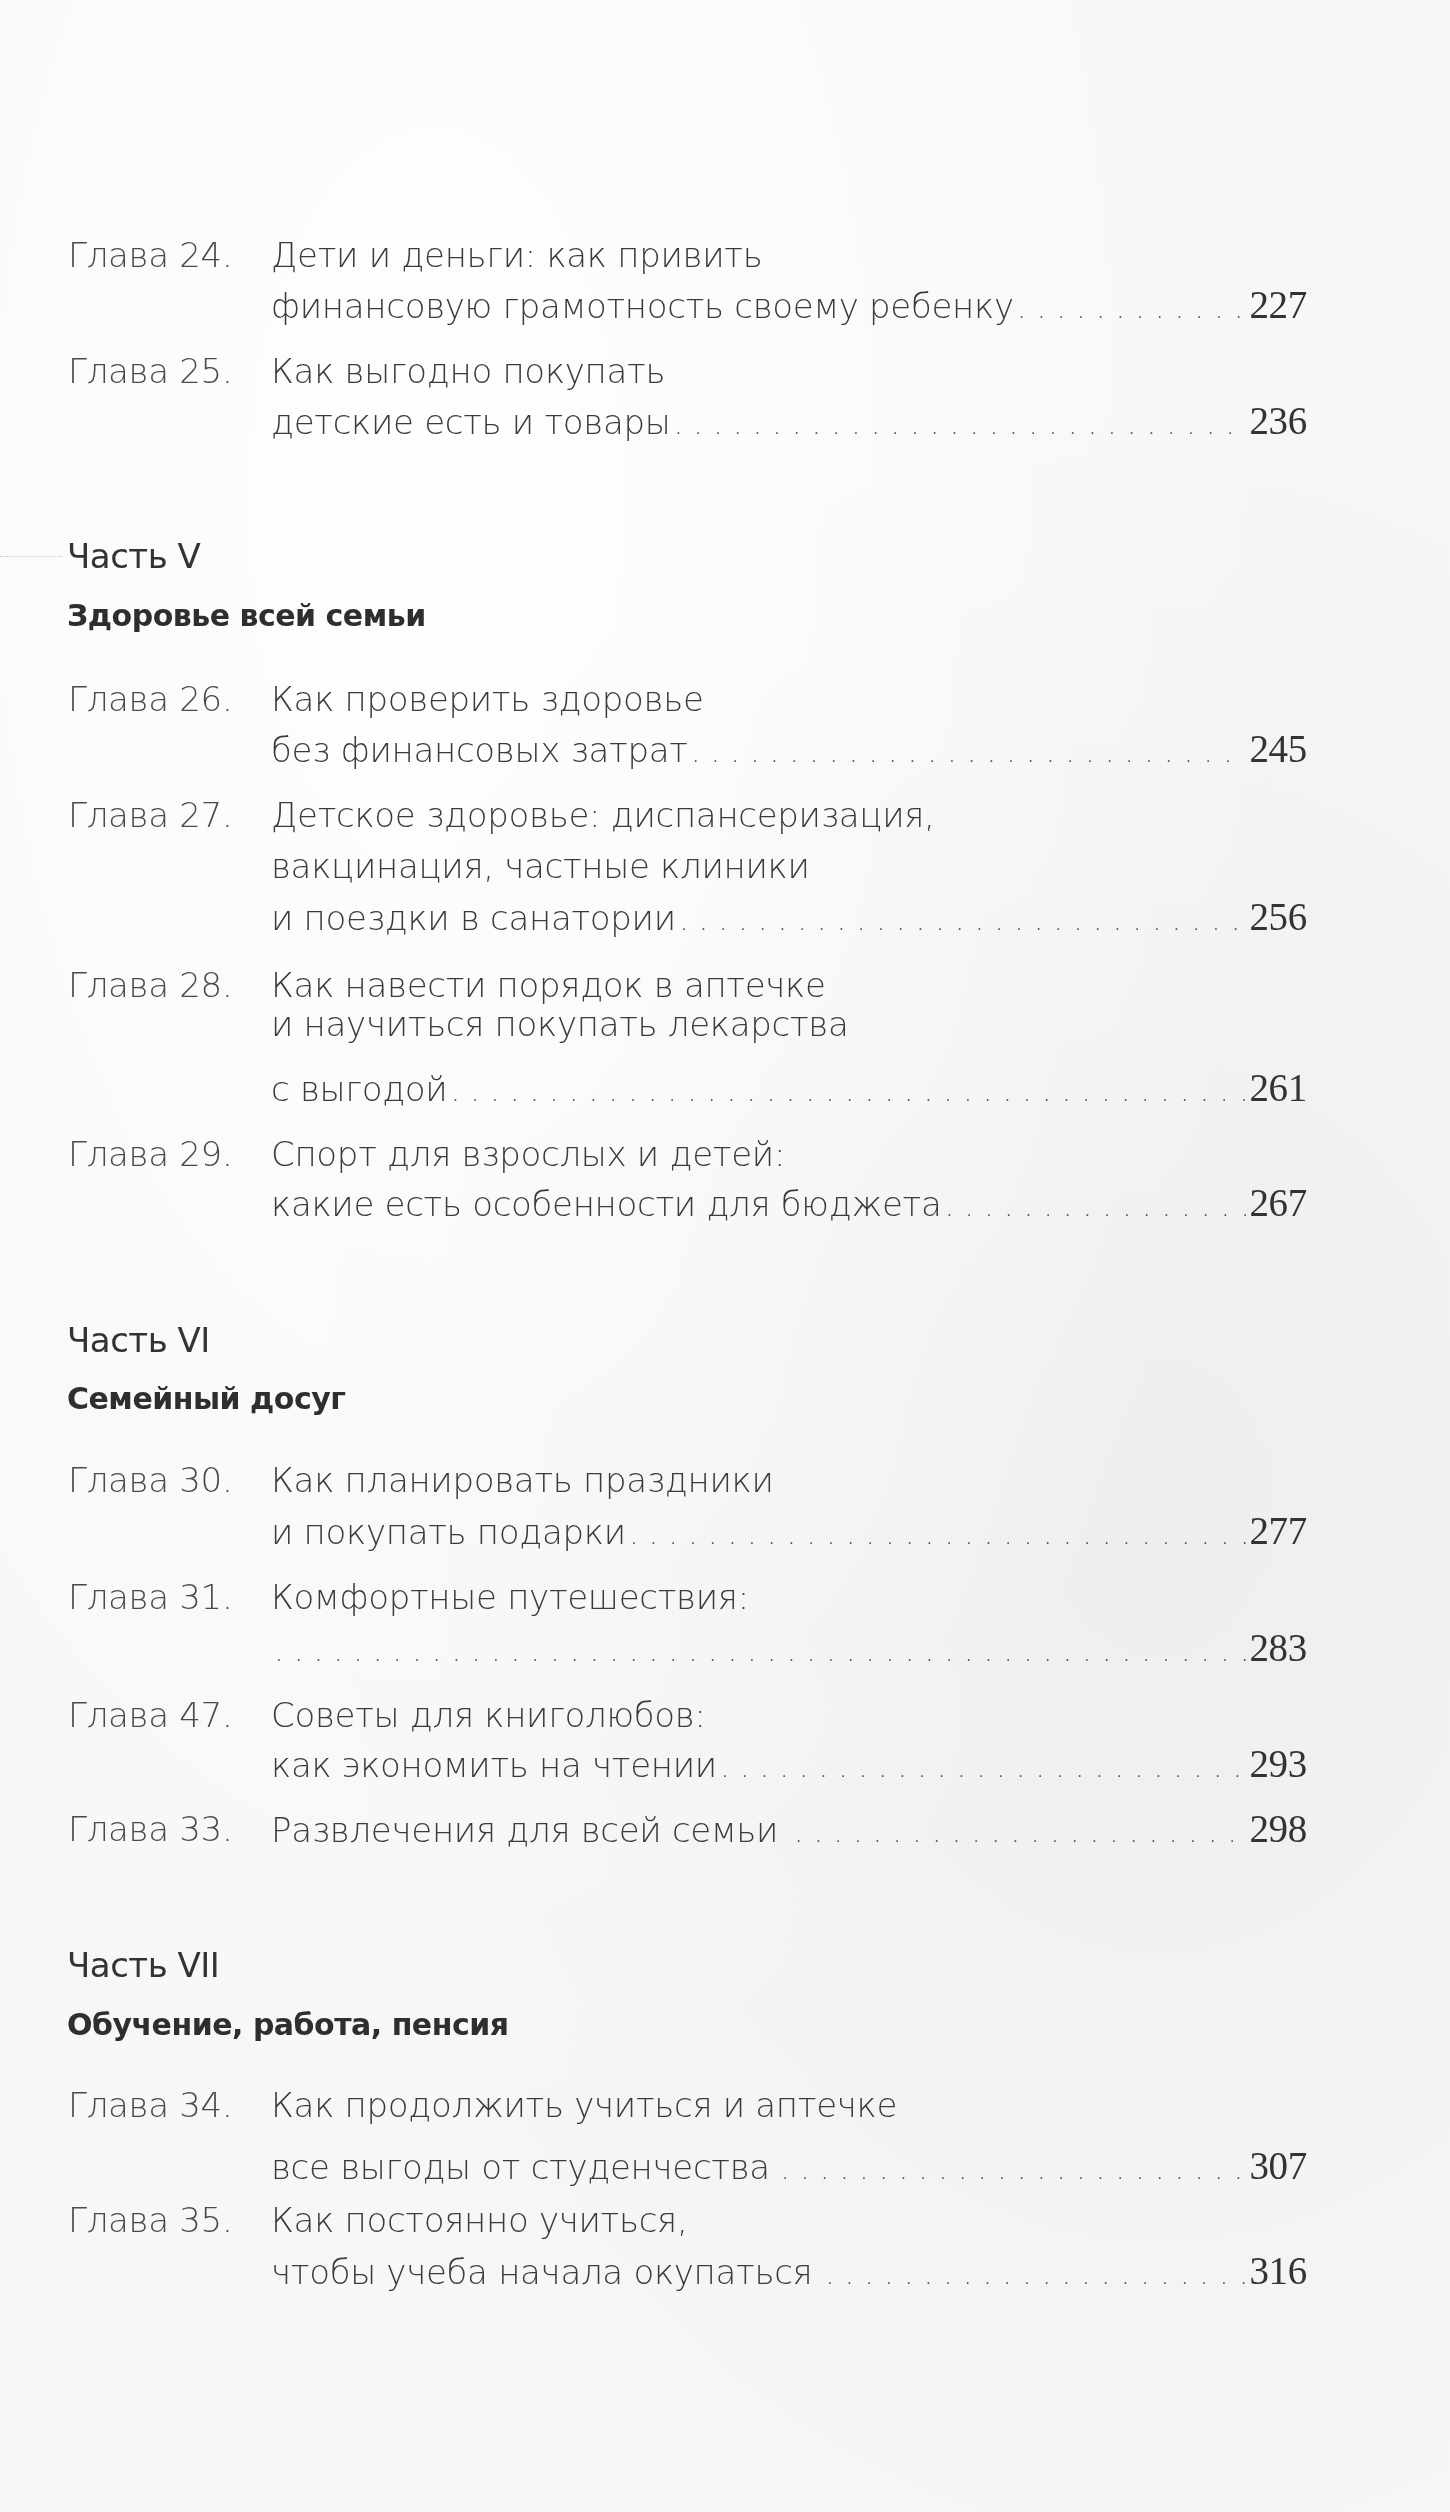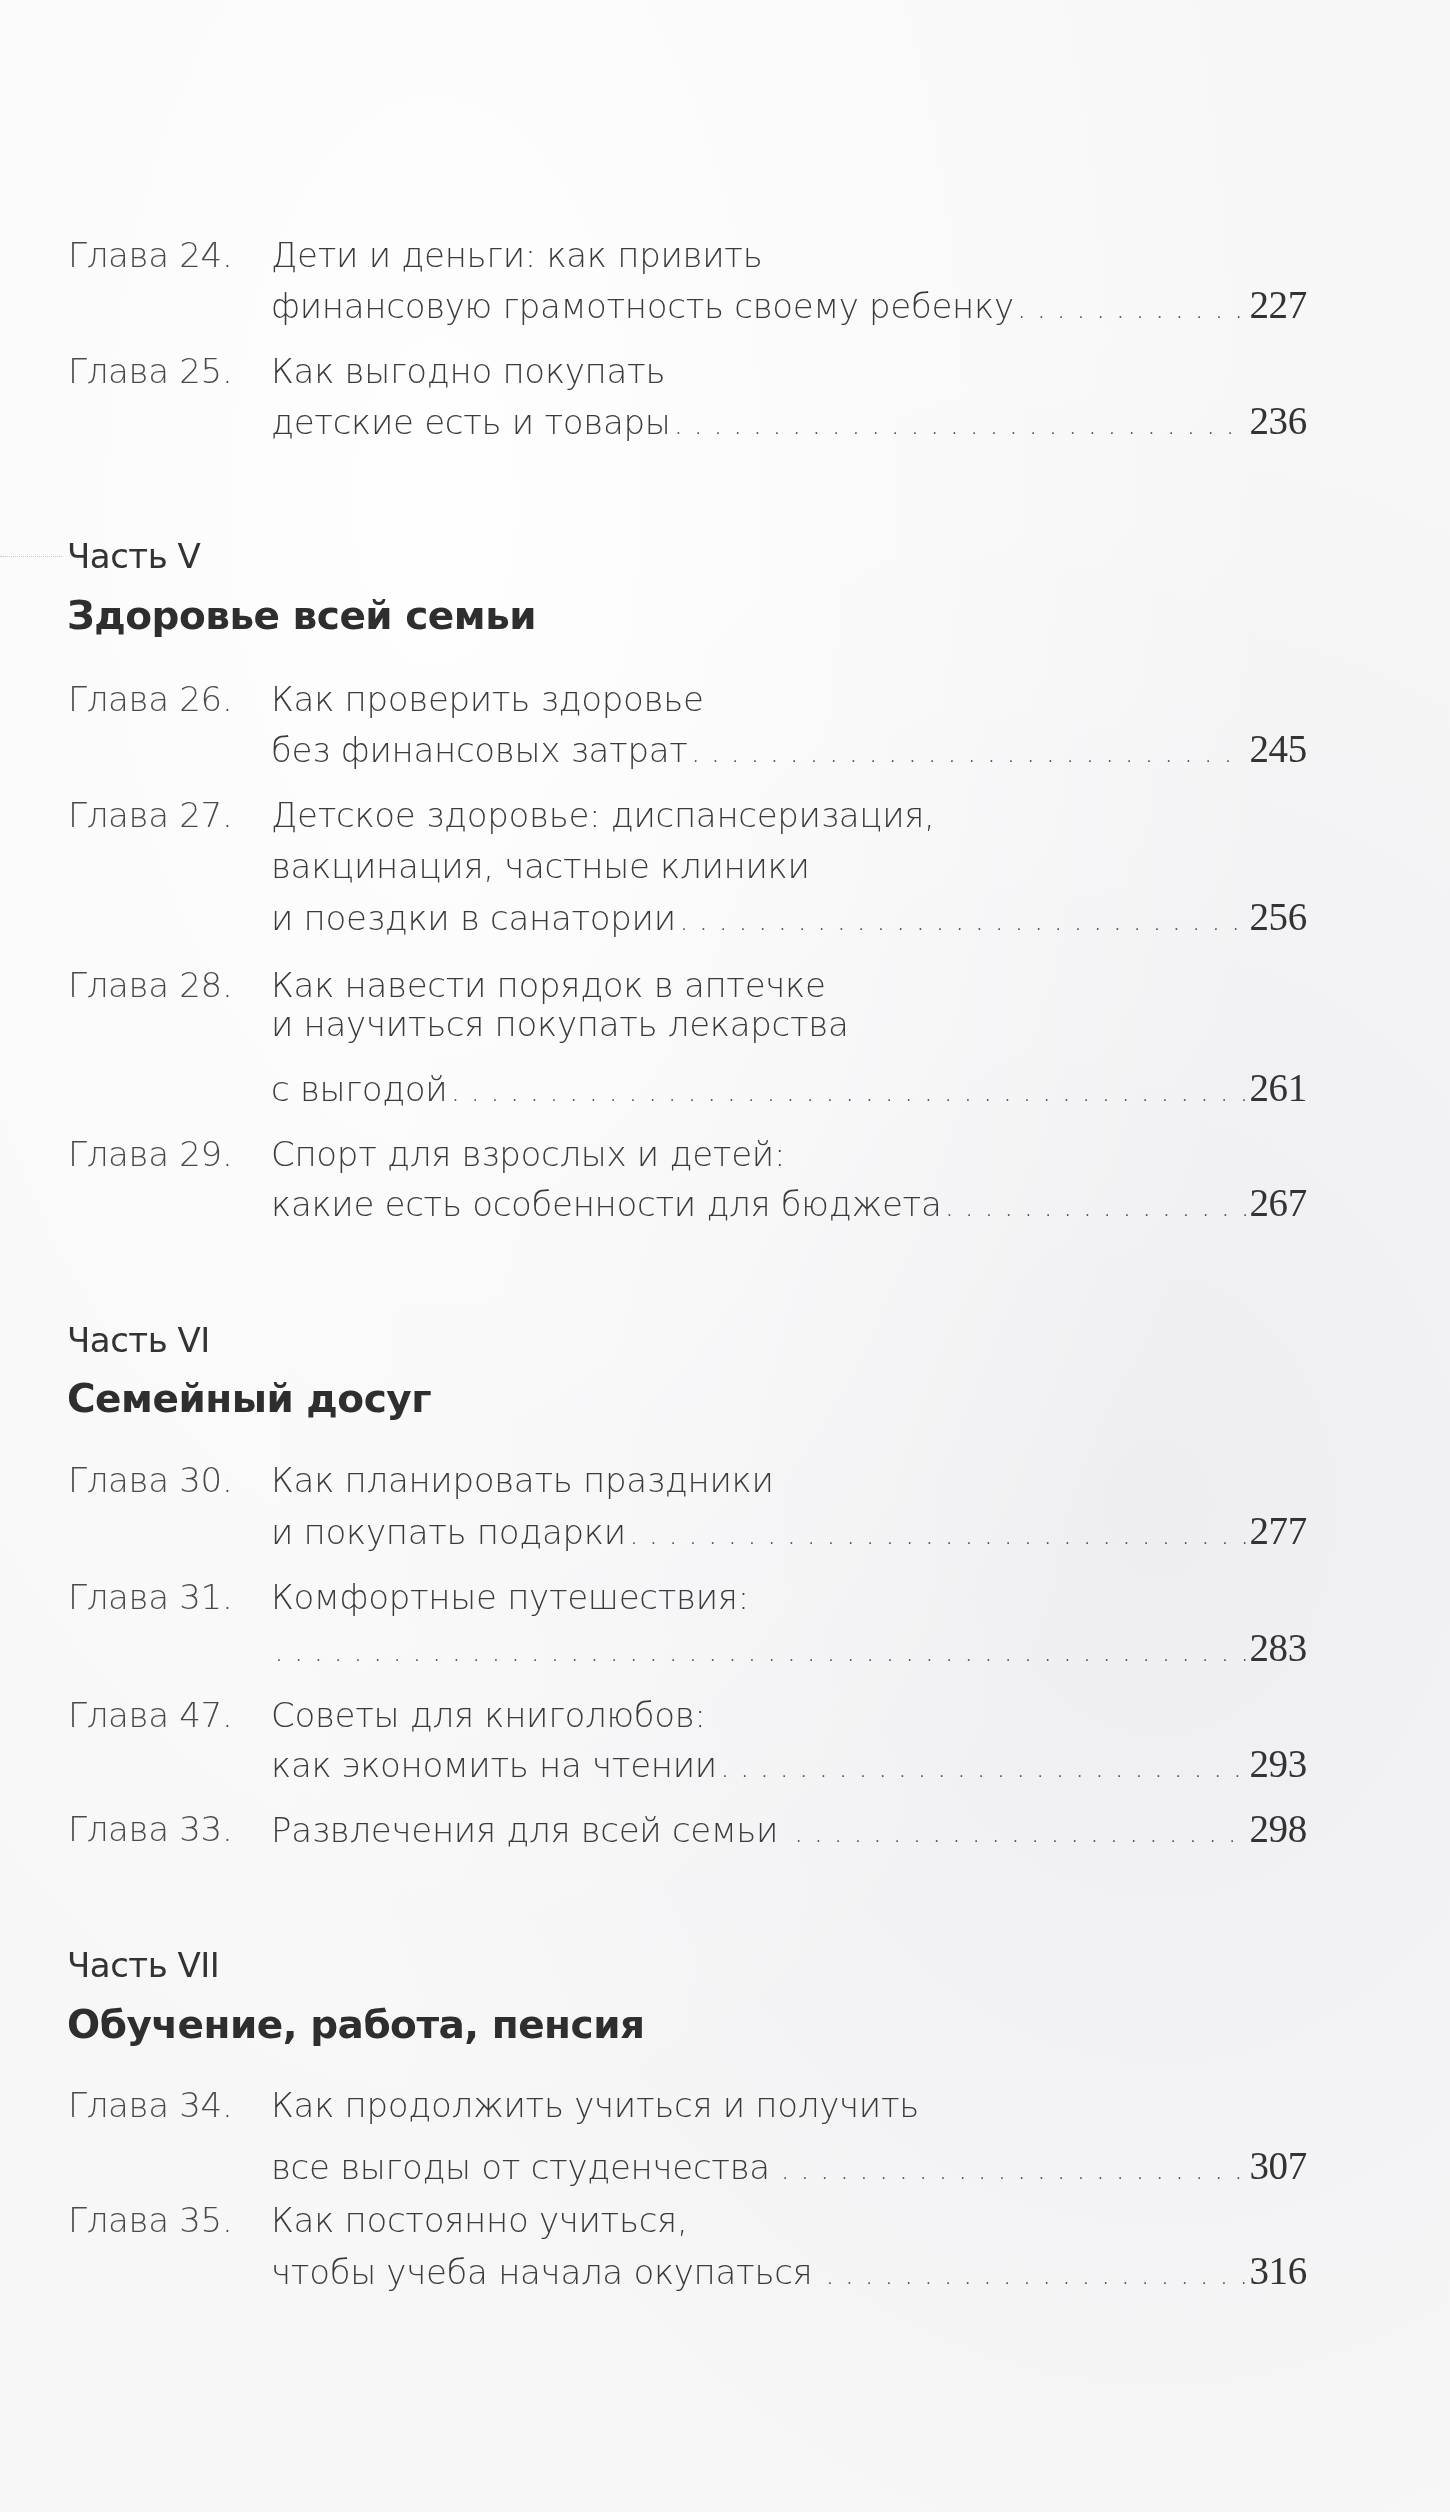--- a/index.html
+++ b/index.html
@@ -36,21 +36,21 @@
     letter-spacing:0;
   }
   .fill .page {
     flex:0 0 auto; font-family:"Liberation Serif", serif; font-size:39px; color:#333;
   }
   .part-num {
     position:absolute; left:67px; font-size:34px; line-height:57px;
     font-weight:400; color:#333; white-space:nowrap; letter-spacing:-0.5px;
   }
   .part-title {
-    position:absolute; left:67px; font-size:39px; line-height:57px;
+    position:absolute; left:67px; font-size:30px; line-height:57px;
     font-weight:700; color:#2e2e2e; white-space:nowrap; letter-spacing:-0.5px;
   }
   .margin-mark {
     position:absolute; left:0; top:556px; width:62px; border-top:1px dotted #c9c4cf;
   }
 </style>
 </head>
 <body>
 
 <div class="toc">
@@ -203,21 +203,21 @@
       </div>
     </div>
   </div>
 
   <div class="part-num" style="top:1937px;">Часть VII</div>
   <div class="part-title" style="top:1996px;">Обучение, работа, пенсия</div>
 
   <div class="entry" style="top:2080px;">
     <div class="line" style="top:0;">
       <span class="label">Глава 34.</span>
-      <span class="title">Как продолжить учиться и получить</span>
+      <span class="title">Как продолжить учиться и аптечке</span>
     </div>
     <div class="line last" style="top:61px;">
       <div class="fill">
         <span class="t">все выгоды от студенчества</span>
         <span class="dots" style="margin-left:10.4px;"></span>
         <span class="page">307</span>
       </div>
     </div>
   </div>
 

